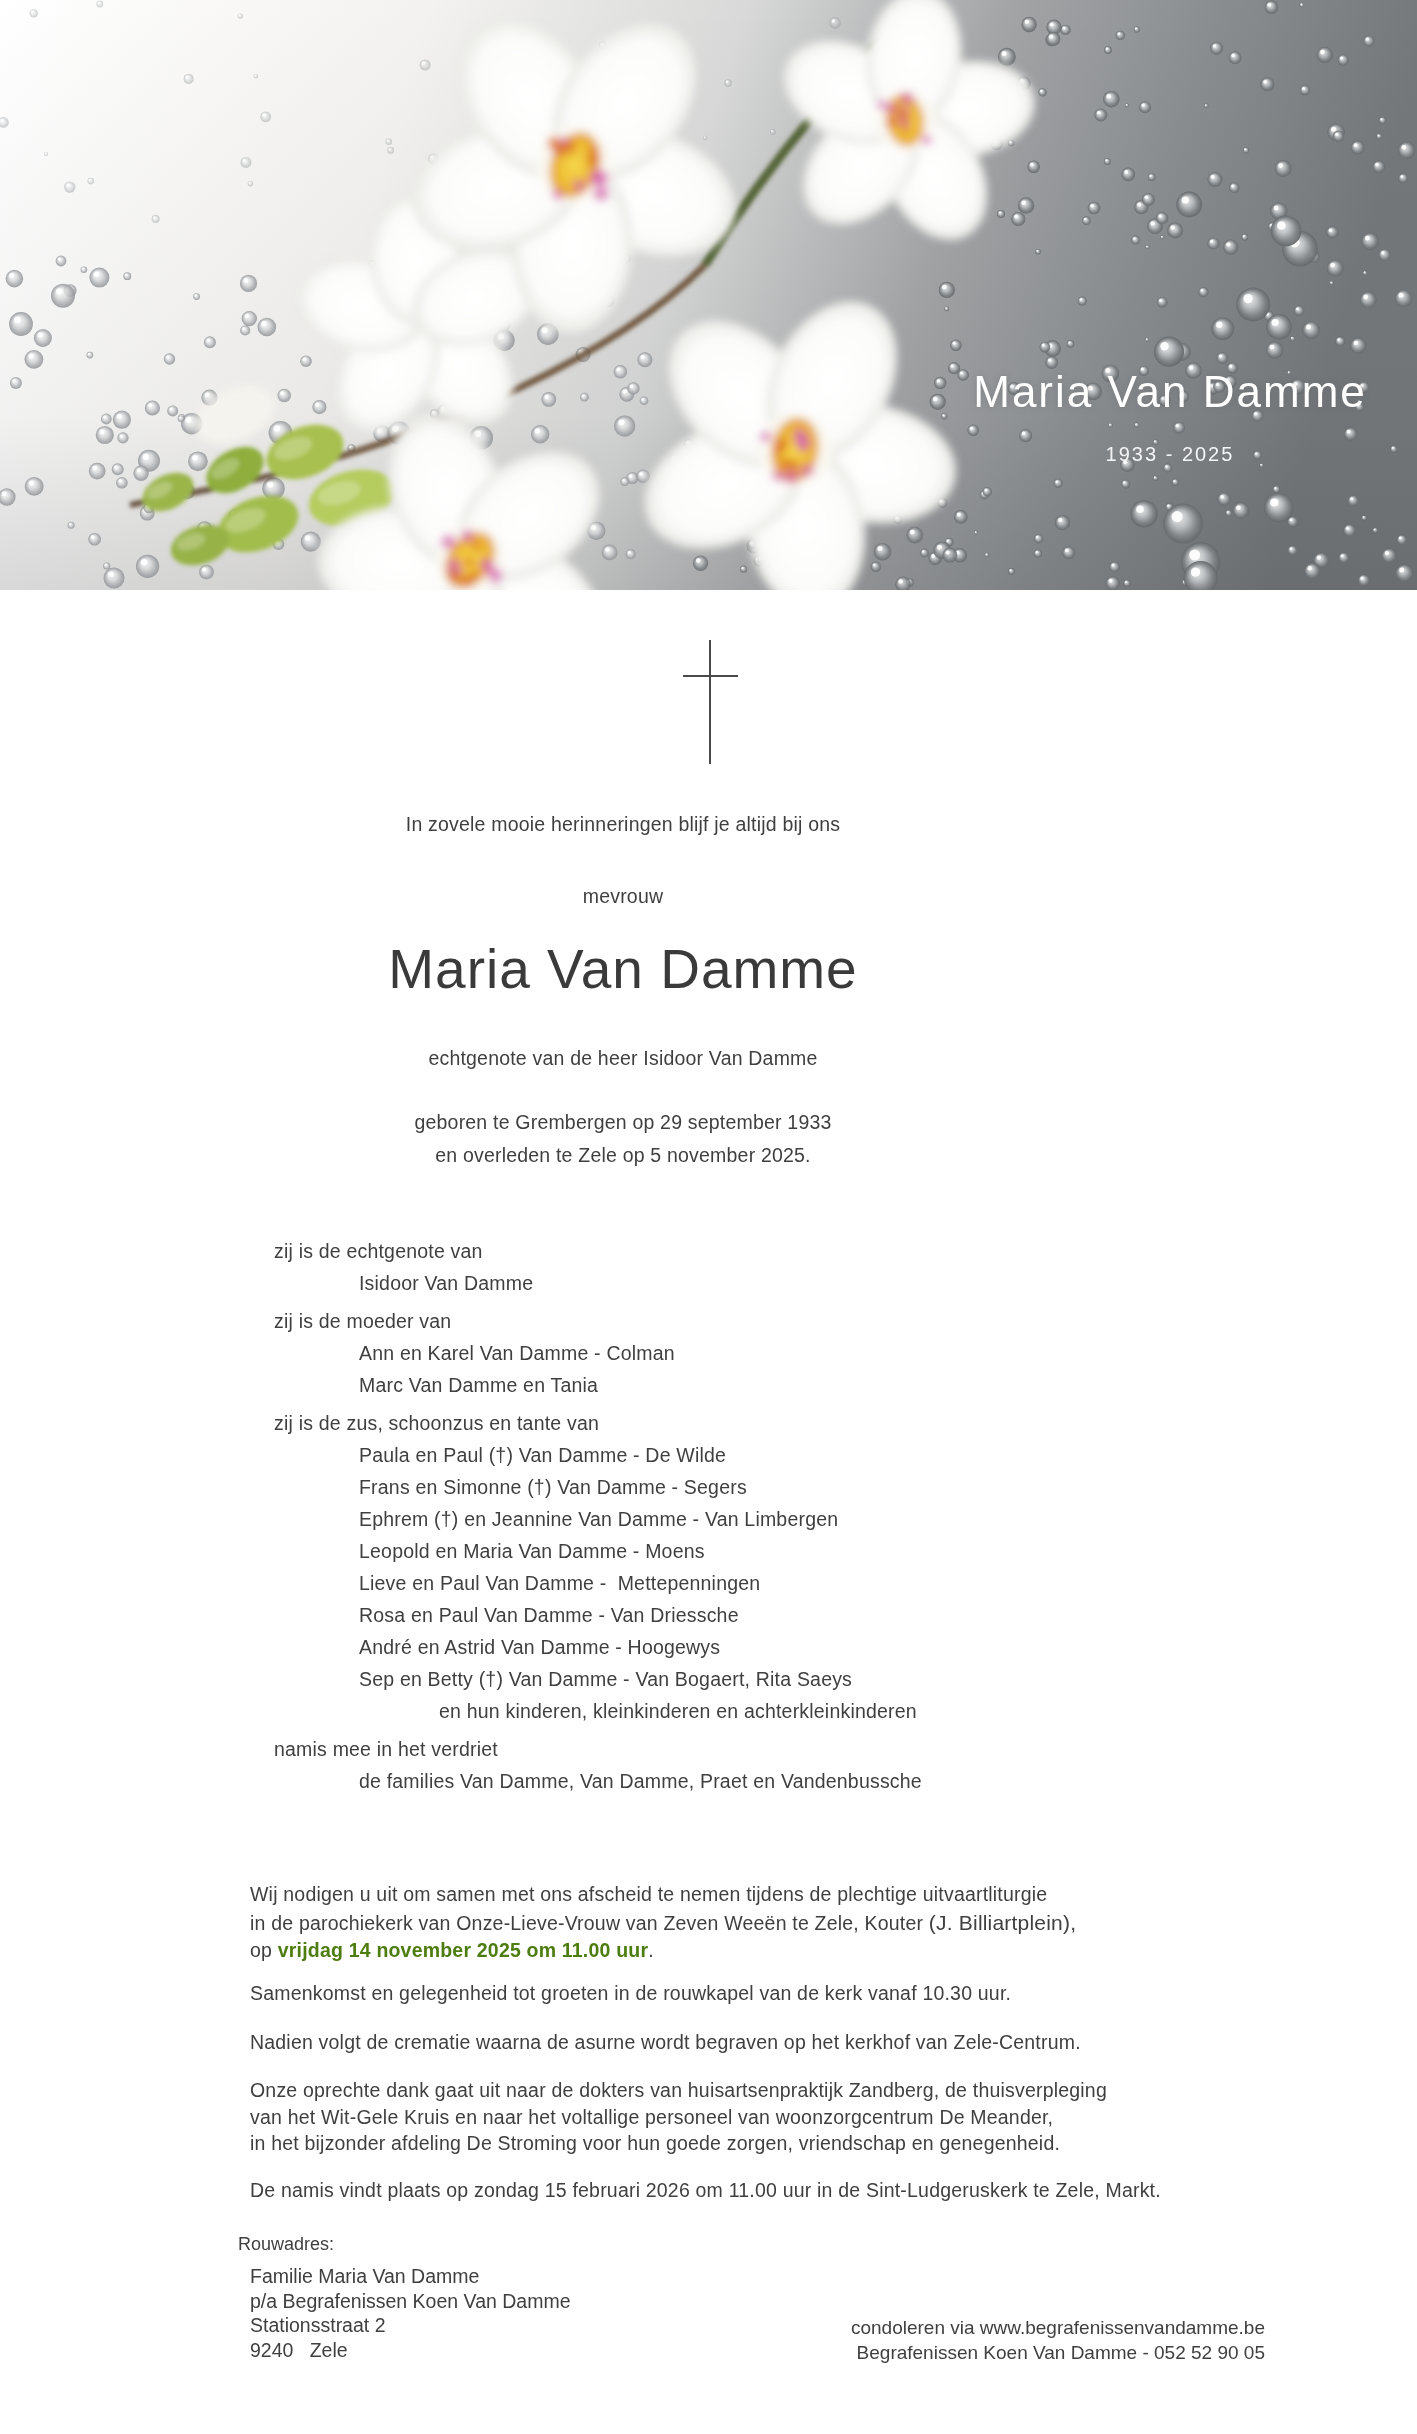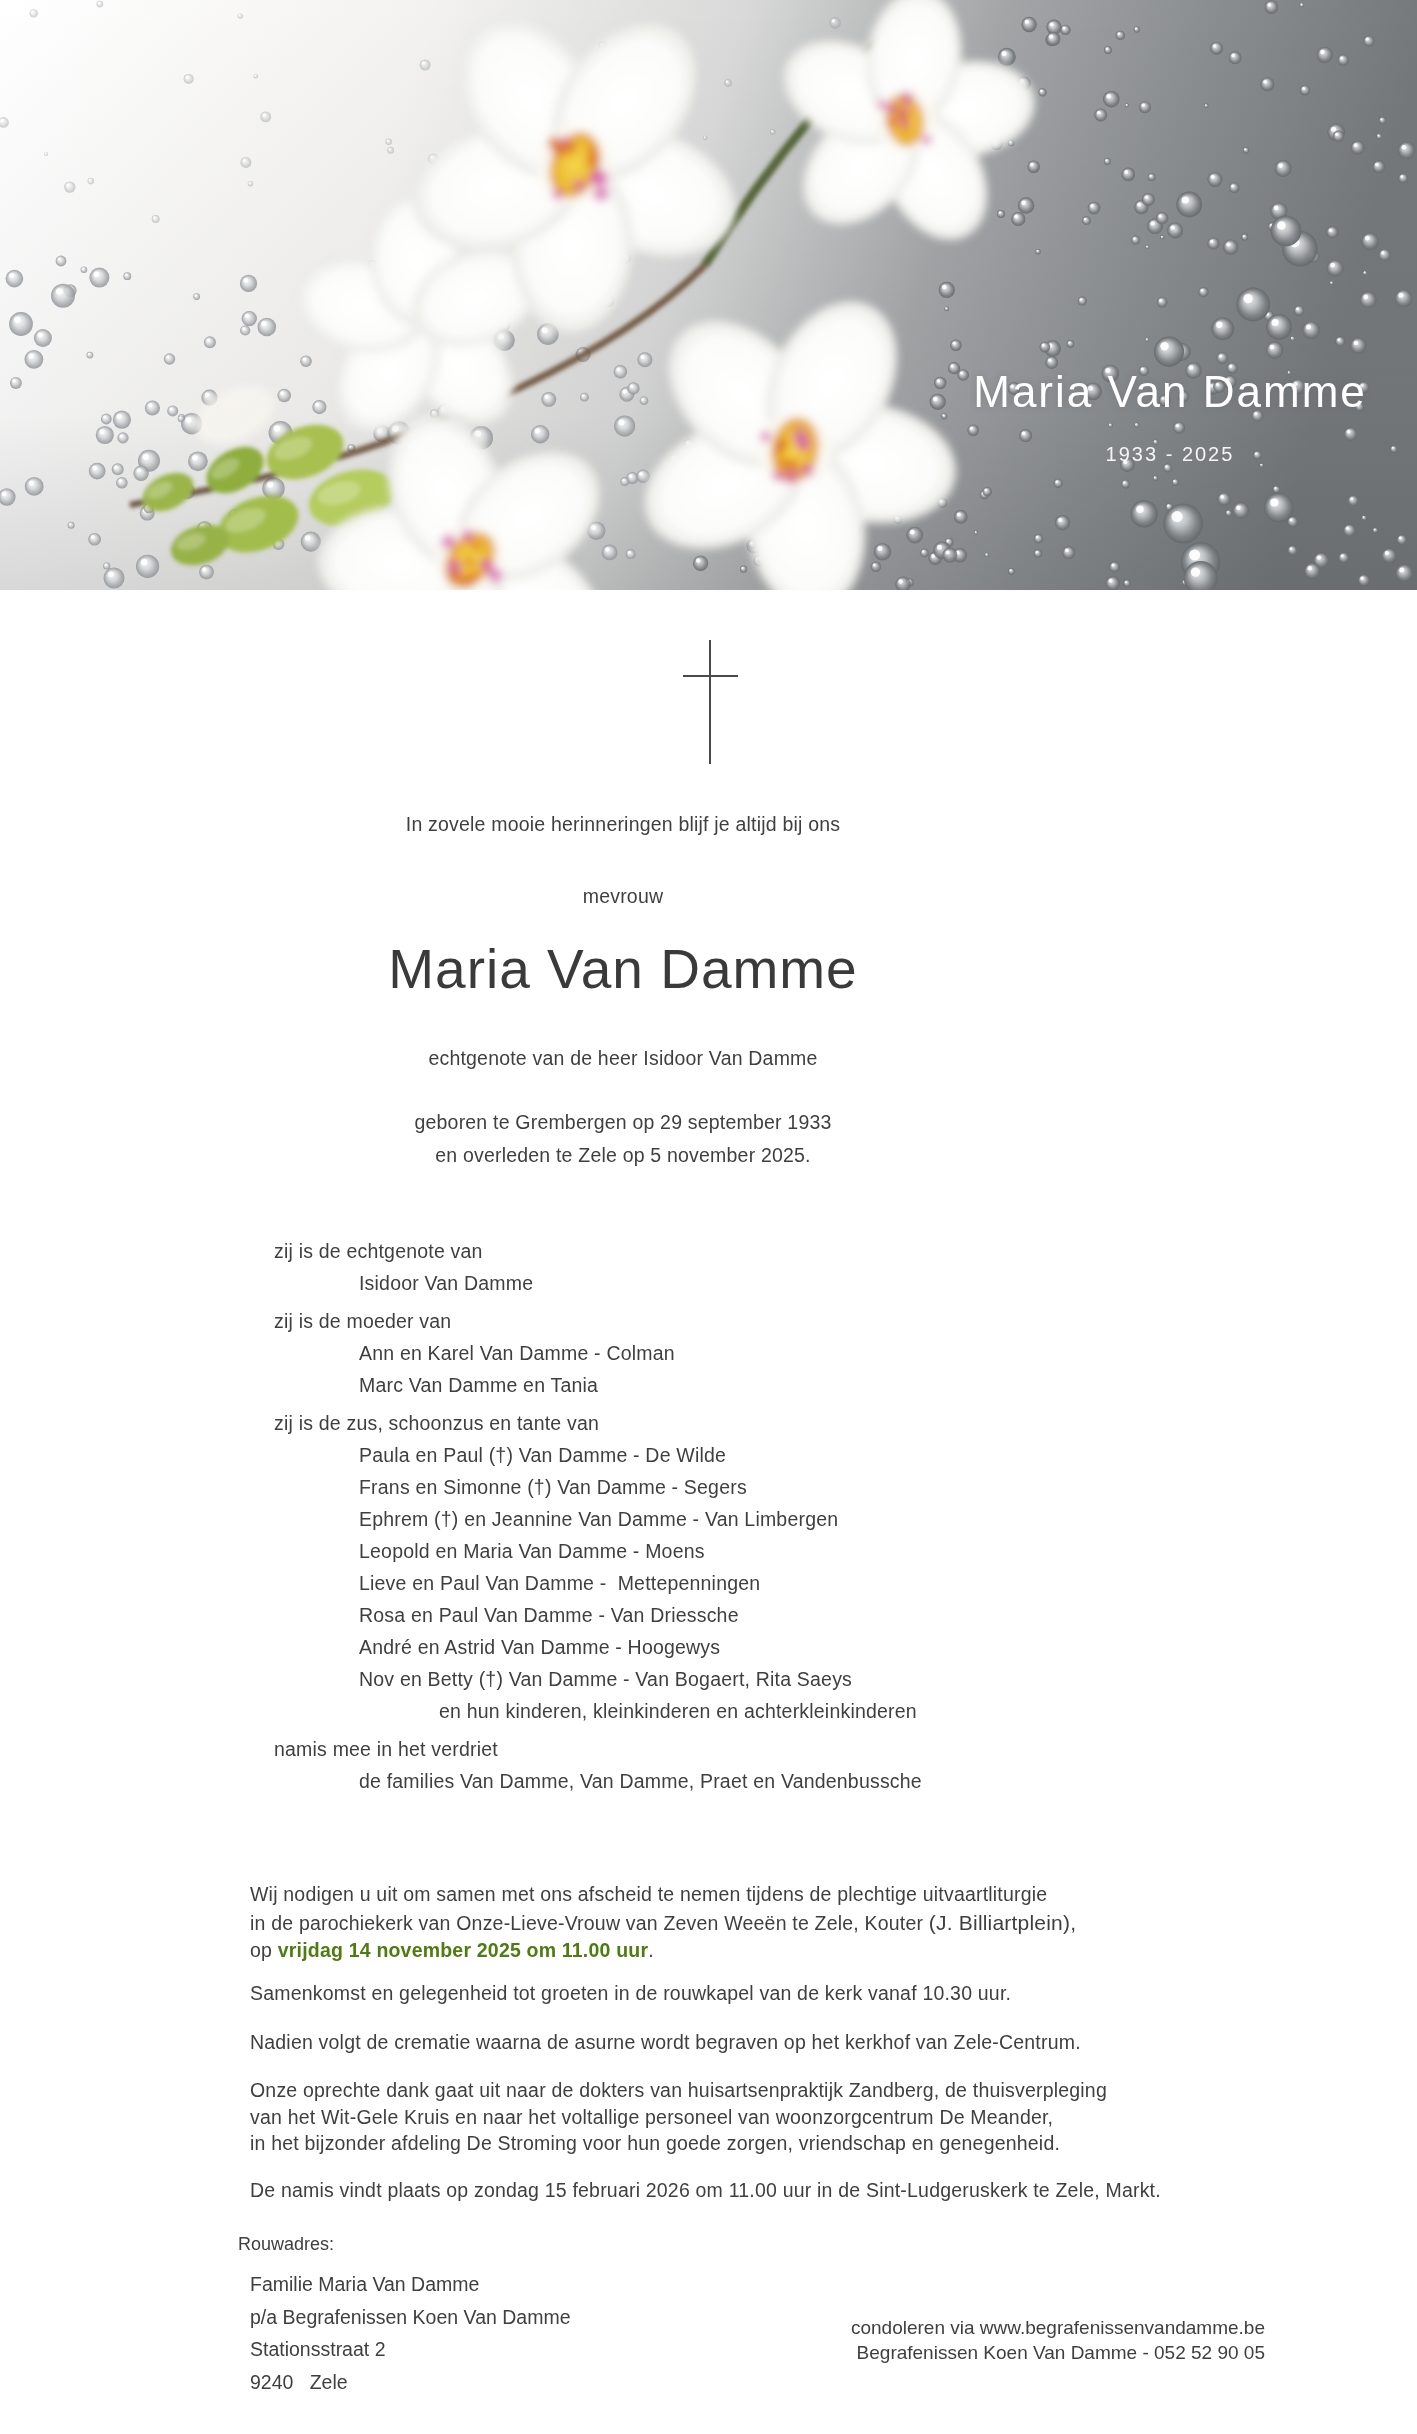--- a/index.html
+++ b/index.html
@@ -41,21 +41,21 @@
   .p-invitation{top:1881px;}
   .p-gathering{top:1980px;}
   .p-cremation{top:2029px;}
   .p-thanks{top:2077px;line-height:26.5px;}
   .p-memorial{top:2177px;}
   .bold{font-weight:bold;color:#4d7c0f;}
   .small{font-size:21px;}
   
   .rouwadres-label{position:absolute;left:238px;top:2234px;font-size:18px;}
   .address{position:absolute;left:250px;top:2264px;font-size:19.5px;line-height:24.5px;}
-  .address .address-line{white-space:pre-wrap;margin-top:8px;}
+  .address .address-line{white-space:pre-wrap;}
   .footer-right{position:absolute;right:152px;top:2316px;text-align:right;font-size:19px;line-height:24.5px;}
 </style>
 </head>
 <body>
 
 <div class="page">
 
   <div class="photo">
     <svg id="photo-svg" width="1417" height="590" viewBox="0 0 1417 590">
       <defs>
@@ -964,21 +964,21 @@
       <div class="line lvl1">Ann en Karel Van Damme - Colman</div>
       <div class="line lvl1">Marc Van Damme en Tania</div>
       <div class="line lvl0 group-start">zij is de zus, schoonzus en tante van</div>
       <div class="line lvl1">Paula en Paul (†) Van Damme - De Wilde</div>
       <div class="line lvl1">Frans en Simonne (†) Van Damme - Segers</div>
       <div class="line lvl1">Ephrem (†) en Jeannine Van Damme - Van Limbergen</div>
       <div class="line lvl1">Leopold en Maria Van Damme - Moens</div>
       <div class="line lvl1">Lieve en Paul Van Damme -  Mettepenningen</div>
       <div class="line lvl1">Rosa en Paul Van Damme - Van Driessche</div>
       <div class="line lvl1">André en Astrid Van Damme - Hoogewys</div>
-      <div class="line lvl1">Nov en Betty (†) Van Damme - Van Bogaert, Rita Saeys</div>
+      <div class="line lvl1">Sep en Betty (†) Van Damme - Van Bogaert, Rita Saeys</div>
       <div class="line lvl2">en hun kinderen, kleinkinderen en achterkleinkinderen</div>
       <div class="line lvl0 group-start">namis mee in het verdriet</div>
       <div class="line lvl1">de families Van Damme, Van Damme, Praet en Vandenbussche</div>
     </div>
 
   <div class="para p-invitation">
     <div>Wij nodigen u uit om samen met ons afscheid te nemen tijdens de plechtige uitvaartliturgie</div>
     <div><span>in de parochiekerk van Onze-Lieve-Vrouw van Zeven Weeën te Zele, Kouter </span><span class="small">(J. Billiartplein),</span></div>
     <div><span>op </span><span class="bold">vrijdag 14 november 2025 om 11.00 uur</span><span>.</span></div>
   </div>

